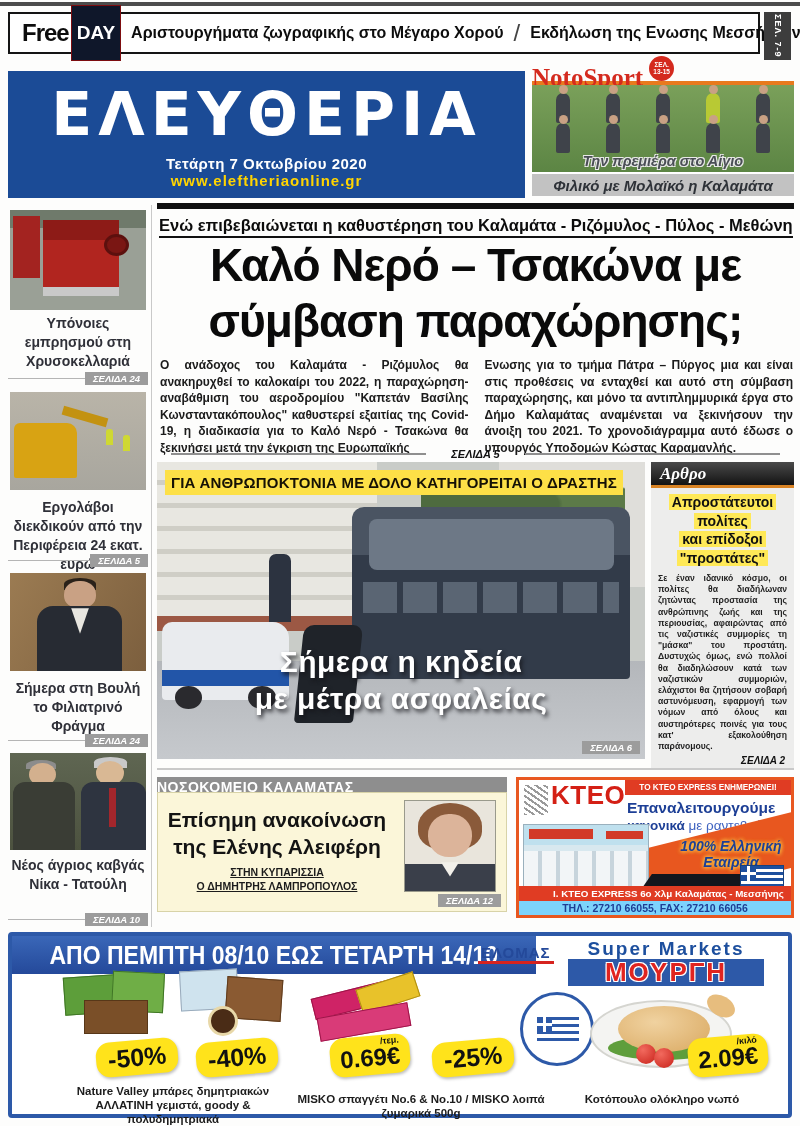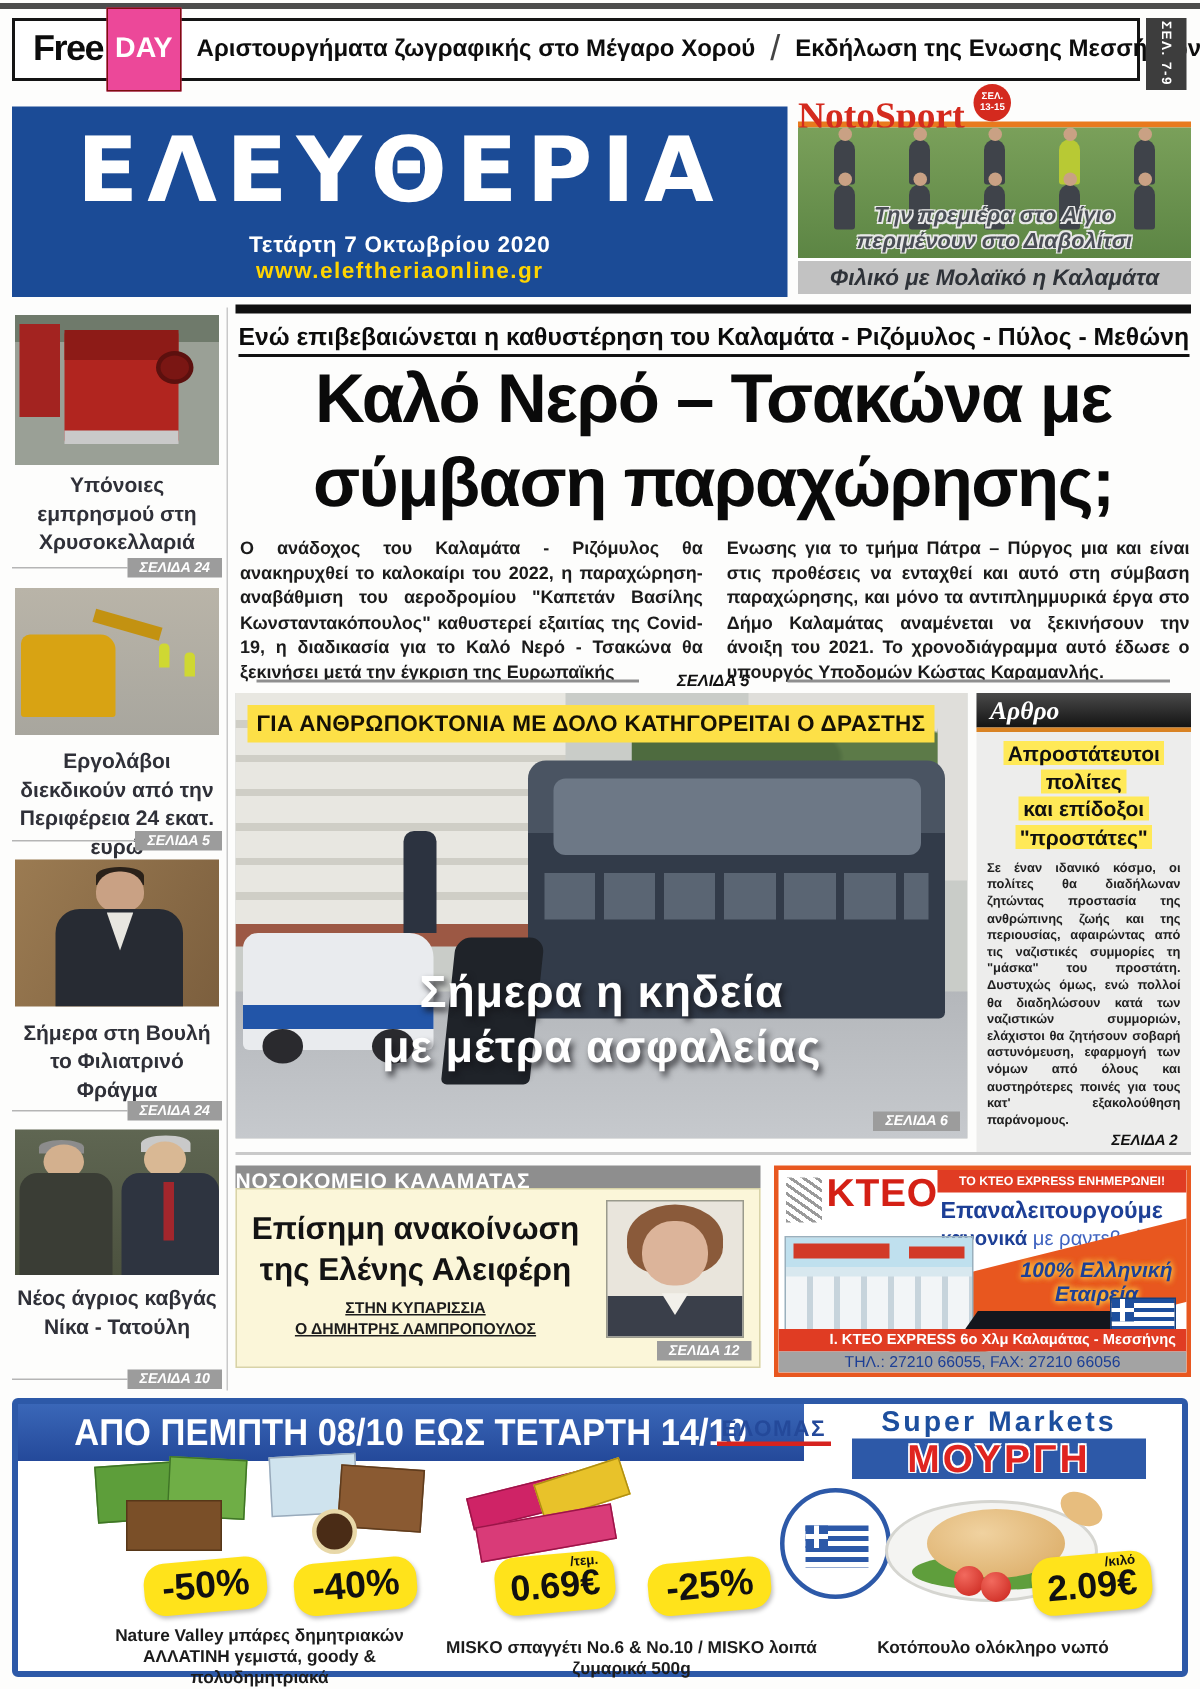--- a/index.html
+++ b/index.html
@@ -5,21 +5,21 @@
   * { margin:0; padding:0; box-sizing:border-box; }
   body { background:#e8e8e8; font-family:"Liberation Sans", sans-serif; }
   .page { position:relative; width:800px; height:1126px; background:#fdfdfc; overflow:hidden; margin:0 auto; }
   .abs { position:absolute; }
 
   
   .top-rule { left:0; top:2px; width:800px; height:4px; background:#4c4c4c; }
   .freeday-bar { left:8px; top:12px; width:752px; height:42px; border:2px solid #141414; display:flex; align-items:center; gap:10px; padding:0 12px; background:#fff; }
   .freeday-logo { display:flex; align-items:center; font-weight:900; flex:0 0 auto; }
   .fd-free { font-size:24px; color:#0c0c0c; letter-spacing:-1px; }
-  .fd-day { background:#ec4899; color:#fff; font-size:19px; padding:16px 5px; margin-left:2px; border:1px solid #7d0d10; }
+  .fd-day { background:#0f172a; color:#fff; font-size:19px; padding:16px 5px; margin-left:2px; border:1px solid #7d0d10; }
   .fd-story { font-size:16px; font-weight:800; color:#0d0d0d; white-space:nowrap; }
   .fd-slash { font-size:24px; font-weight:400; color:#444; }
   .page-tab { left:764px; top:12px; width:27px; height:48px; background:#3d3d3d; color:#fff; writing-mode:vertical-rl; font-size:9px; font-weight:700; display:flex; align-items:center; justify-content:center; letter-spacing:1px; }
 
   
   .contact-row { left:8px; top:75px; width:517px; display:flex; justify-content:space-between; font-size:11px; font-weight:700; color:#17171c; }
   .masthead { left:8px; top:71px; width:517px; height:127px; background:#1b4b96; color:#fff; text-align:center; }
   .m-logo { font-family:"DejaVu Sans", sans-serif; font-size:60px; font-weight:900; letter-spacing:6px; line-height:82px; margin-top:2px; }
   .m-date { font-size:15px; font-weight:700; letter-spacing:.5px; }
   .m-site { font-size:15px; font-weight:800; color:#ffd400; letter-spacing:1px; }
@@ -146,21 +146,21 @@
   .kb-body { position:absolute; left:0; bottom:0; width:100%; height:58%; background:repeating-linear-gradient(90deg,#f2f5f7 0 14px,#c7d4dc 14px 18px); }
   .kteo-claim { position:absolute; left:150px; top:58px; width:124px; text-align:center; color:#1d3f96; font-weight:800; font-style:italic; font-size:14px; line-height:16px;
     text-shadow:0 0 4px #ffd94d, 0 0 4px #ffd94d; }
   .kteo-dark { position:absolute; left:128px; top:94px; width:118px; height:14px; background:#14161d; transform:skewX(-35deg); }
   .kteo-flag { position:absolute; right:7px; top:85px; width:44px; height:27px; background:repeating-linear-gradient(#1d4f9e 0 3px, #fff 3px 6px); border:1px solid #16407e; }
   .kteo-flag::before { content:""; position:absolute; left:0; top:0; width:15px; height:15px; background:
     linear-gradient(#1d4f9e,#1d4f9e); }
   .kteo-flag::after { content:""; position:absolute; left:0; top:0; width:15px; height:15px;
     background:linear-gradient(transparent 0 6px, #fff 6px 9px, transparent 9px), linear-gradient(90deg, transparent 0 6px, #fff 6px 9px, transparent 9px); }
   .kteo-addr { position:absolute; bottom:14px; left:0; right:0; height:15px; background:#e03c23; color:#fff; font-size:9.8px; font-weight:800; text-align:center; line-height:15px;padding-left:27px; }
-  .kteo-phone { position:absolute; bottom:0; left:0; right:0; height:14px; color:#1d3f96; font-size:10.5px; font-weight:400; text-align:center; line-height:14px; background:#a3a3a3; }
+  .kteo-phone { position:absolute; bottom:0; left:0; right:0; height:14px; color:#1d3f96; font-size:10.5px; font-weight:700; text-align:center; line-height:14px; background:#7dd3fc; }
 
   
   .promo { left:8px; top:932px; width:784px; height:186px; border:4px solid #2d59a8; border-radius:4px; background:#fff; }
   .promo-period { position:absolute; left:0; top:0; width:524px; height:38px; background:linear-gradient(#3a67b8,#24499a); color:#fff; font-size:25px; font-weight:700; text-align:center; line-height:38px; }
   .condense { display:inline-block; transform:scaleX(.92); transform-origin:center; white-space:nowrap; }
   .promo-elomas { position:absolute; left:466px; top:8px; color:#24499a; font-weight:900; font-size:15px; letter-spacing:1px; border-bottom:3px solid #d6231f; padding:0 3px; }
   .promo-sm { position:absolute; left:556px; top:2px; width:196px; text-align:center; color:#1d4f9e; font-weight:800; font-size:19px; letter-spacing:2px; }
   .promo-band { position:absolute; left:556px; top:23px; width:196px; height:27px; background:#2d59a8; text-align:center; }
   .promo-mourgi { font-size:26px; font-weight:900; color:#e02420; letter-spacing:2px; line-height:27px;
     text-shadow:-1px -1px 0 #fff, 1px -1px 0 #fff, -1px 1px 0 #fff, 1px 1px 0 #fff; }
@@ -236,21 +236,20 @@
       </div>
       <div class="tp-row tp-row2">
         <span class="tp-player"></span>
         <span class="tp-player"></span>
         <span class="tp-player"></span>
         <span class="tp-player"></span>
         <span class="tp-player"></span>
       </div>
       <div class="ns-overlay">
         <div>Την πρεμιέρα στο Αίγιο</div>
-        <div>περιμένουν στο Διαβολίτσι</div>
       </div>
     </div>
     <div class="ns-strip">Φιλικό με Μολαϊκό η Καλαμάτα</div>
   </div>
 
   <div class="abs v-divider"></div>
 
   <div class="abs side-photo p1" style="top:210px;height:100px;">
     <div class="p1-left"></div>
     <div class="p1-truck">

